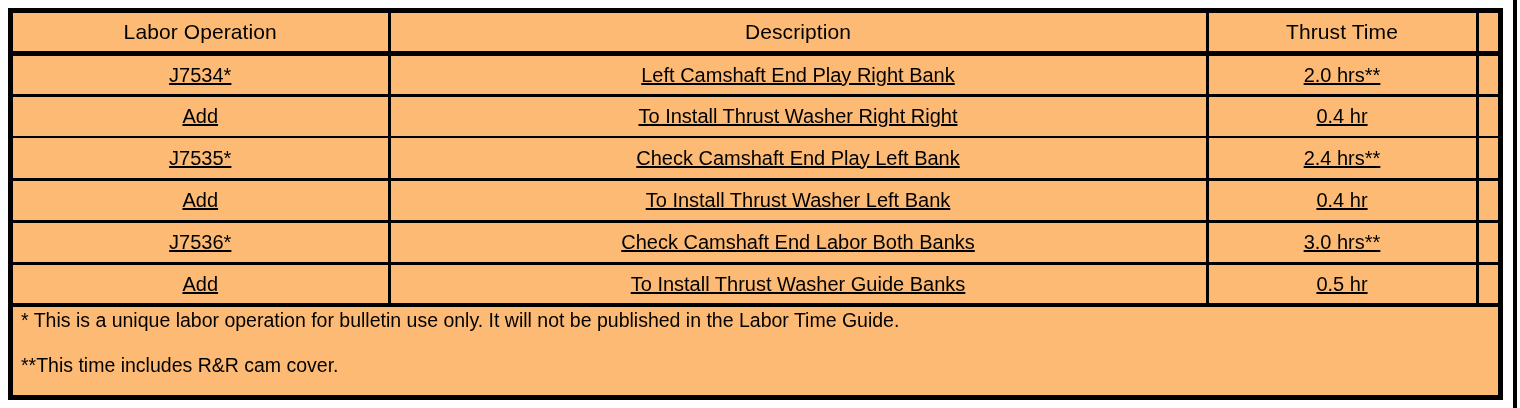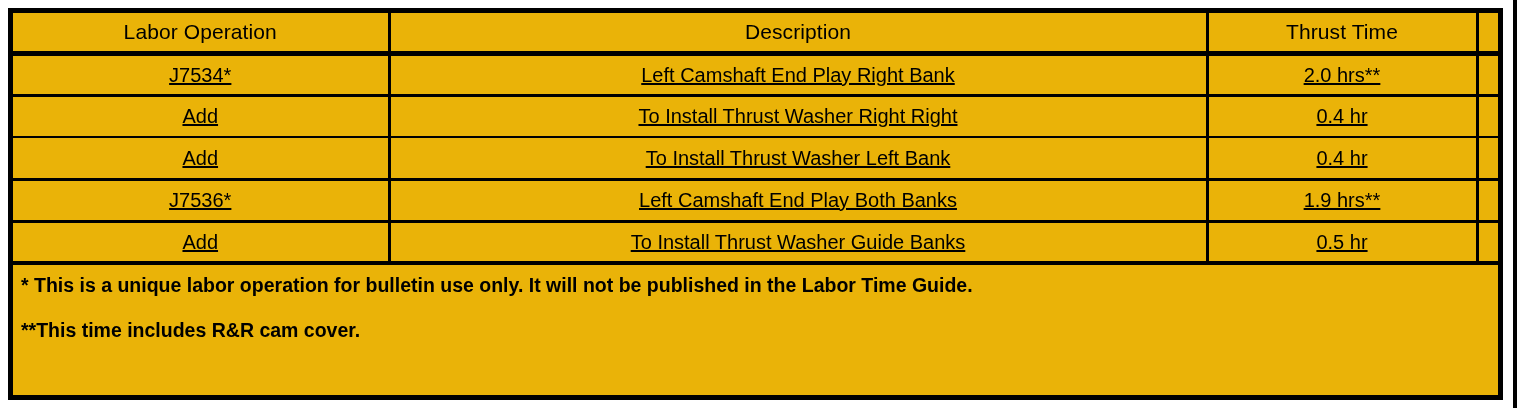--- a/index.html
+++ b/index.html
@@ -41,21 +41,21 @@
     border-collapse: collapse;
     table-layout: fixed;
     background: #ffffff;
   }
 
   .labor-table td,
   .labor-table th {
     border: 0;
     padding: 0;
     margin: 0;
-    background: #eab308;
+    background: #fdba74;
     text-align: center;
     vertical-align: middle;
     font-weight: normal;
     color: #000000;
   }
 
   
   col.c-op   { width: 376px; }
   col.c-desc { width: 818px; }
   col.c-time { width: 270px; }
@@ -96,23 +96,22 @@
     white-space: nowrap;
   }
 
   
   tr.footnote-row td {
     border-bottom: 0;
     text-align: left;
     vertical-align: top;
   }
   .footnote-box {
-    padding: 9px 0 0 8px;
+    padding: 2px 0 0 8px;
     text-align: left;
-    font-weight: bold;
   }
   .footnote-line {
     font-size: 19.5px;
     line-height: 1.18;
     white-space: nowrap;
     text-align: left;
   }
   .footnote-gap {
     height: 22px;
   }
@@ -156,32 +155,38 @@
           <td class="cell-text"></td>
         </tr>
 
         <tr class="data-row thin">
           <td class="cell-text sep-right">Add</td>
           <td class="cell-text sep-right">To Install Thrust Washer Right Right</td>
           <td class="cell-text sep-right">0.4 hr</td>
           <td class="cell-text"></td>
         </tr>
 
+        <tr class="data-row">
+          <td class="cell-text sep-right">J7535*</td>
+          <td class="cell-text sep-right">Check Camshaft End Play Left Bank</td>
+          <td class="cell-text sep-right">2.4 hrs**</td>
+          <td class="cell-text"></td>
+        </tr>
 
         <tr class="data-row">
           <td class="cell-text sep-right">Add</td>
           <td class="cell-text sep-right">To Install Thrust Washer Left Bank</td>
           <td class="cell-text sep-right">0.4 hr</td>
           <td class="cell-text"></td>
         </tr>
 
         <tr class="data-row">
           <td class="cell-text sep-right">J7536*</td>
-          <td class="cell-text sep-right">Left Camshaft End Play Both Banks</td>
-          <td class="cell-text sep-right">1.9 hrs**</td>
+          <td class="cell-text sep-right">Check Camshaft End Labor Both Banks</td>
+          <td class="cell-text sep-right">3.0 hrs**</td>
           <td class="cell-text"></td>
         </tr>
 
         <tr class="data-row last-data">
           <td class="cell-text sep-right">Add</td>
           <td class="cell-text sep-right">To Install Thrust Washer Guide Banks</td>
           <td class="cell-text sep-right">0.5 hr</td>
           <td class="cell-text"></td>
         </tr>
 

